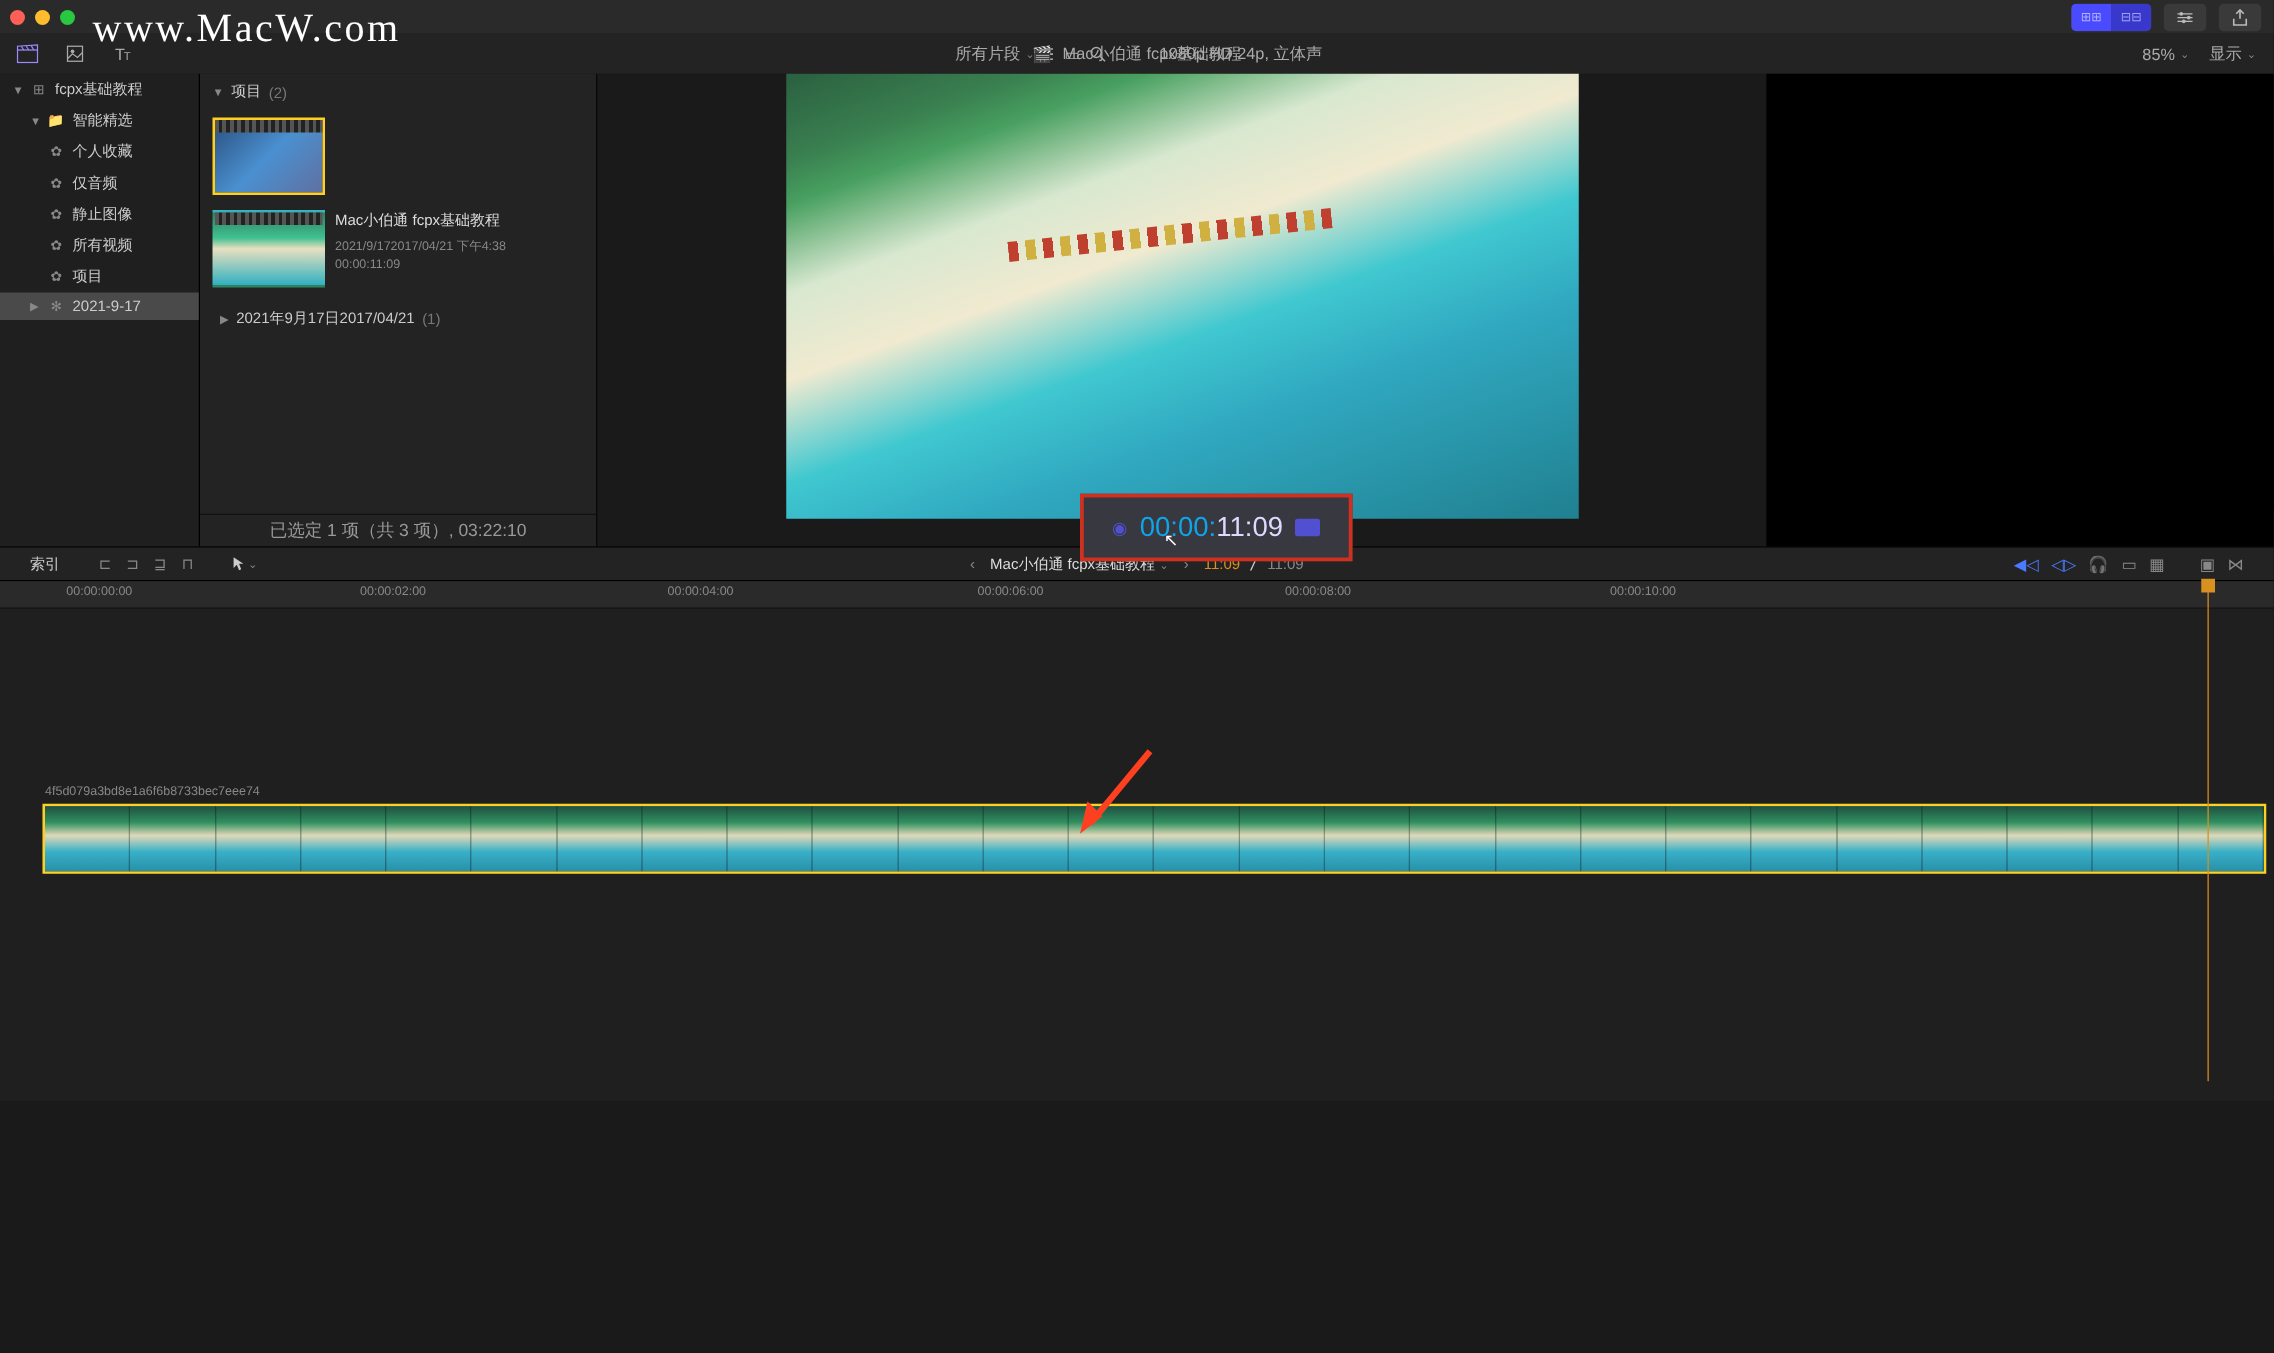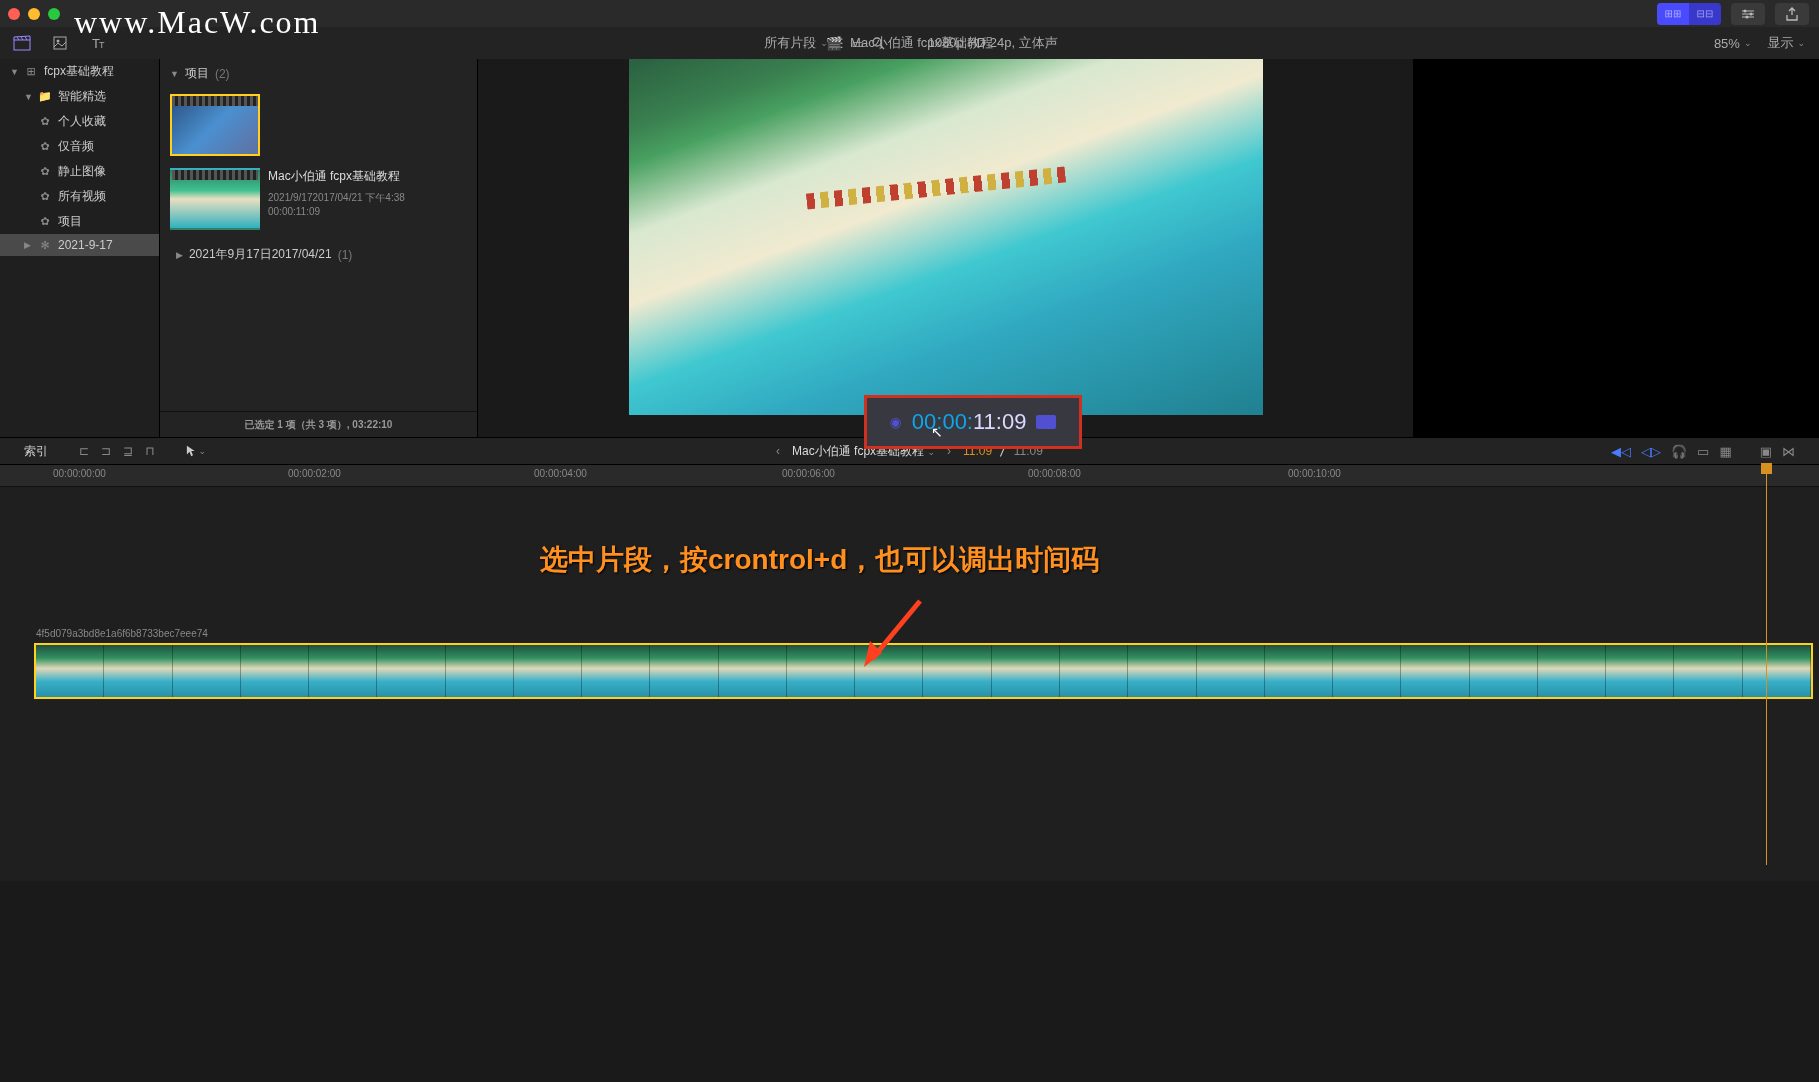--- a/index.html
+++ b/index.html
@@ -43,21 +43,21 @@
 .browser-header { padding: 6px 10px; font-size: 12px; color: #ccc; display: flex; align-items: center; gap: 6px; }
 .browser-items { flex: 1; padding: 0 6px; overflow: auto; }
 .clip-item { display: flex; gap: 8px; padding: 6px 4px; cursor: pointer; }
 .clip-thumb { width: 90px; height: 62px; border: 2px solid transparent; background: linear-gradient(135deg, #2a5080, #4a90d0, #6070a0); position: relative; flex-shrink: 0; }
 .clip-thumb.selected { border-color: #ffd020; }
 .clip-thumb.beach { background: linear-gradient(180deg, #2d8060 0%, #40c090 35%, #e8e0c0 50%, #30b0c0 100%); }
 .clip-thumb-film { position: absolute; top: 0; left: 0; right: 0; height: 10px; background: repeating-linear-gradient(90deg, #555 0 3px, #222 3px 6px); }
 .clip-meta { display: flex; flex-direction: column; gap: 6px; font-size: 12px; color: #ddd; }
 .clip-meta .sub { font-size: 10px; color: #888; line-height: 1.4; }
 .browser-date-row { padding: 10px 10px; font-size: 12px; color: #ccc; display: flex; align-items: center; gap: 6px; }
-.browser-footer { height: 26px; border-top: 1px solid #111; font-size: 10px; color: #999; display: flex; align-items: center; justify-content: center; font-weight: bold; }
+.browser-footer { height: 26px; border-top: 1px solid #111; font-size: 14px; color: #999; display: flex; align-items: center; justify-content: center; }
 
 .viewer { flex: 1; background: #1a1a1a; display: flex; flex-direction: column; align-items: center; position: relative; }
 .viewer-canvas { margin-top: 0; width: 634px; height: 356px; background: linear-gradient(160deg, #2a6040 0%, #3a8050 12%, #48a060 18%, #d8e8d0 30%, #f0ead0 42%, #40c8d0 56%, #30a8c0 70%, #208090 100%); position: relative; overflow: hidden; }
 .vc-kayaks { position: absolute; top: 34%; left: 28%; width: 260px; height: 16px; background: repeating-linear-gradient(90deg, #c04030 0 8px, transparent 8px 14px, #d0b040 14px 22px, transparent 22px 28px); transform: rotate(-6deg); }
 .timecode-box { position: absolute; left: 864px; top: 395px; width: 218px; height: 54px; border: 3px solid #d03020; background: #383840; display: flex; align-items: center; justify-content: center; gap: 10px; z-index: 30; }
 .tc-eye { color: #5050d0; font-size: 14px; }
 .tc-main { color: #dadaff; font-size: 22px; font-family: monospace; }
 .tc-prefix { color: #0ea5e9; }
 .tc-cursor { position: absolute; left: 64px; top: 26px; color: #fff; font-size: 14px; }
 .tc-film { width: 20px; height: 14px; background: #5050d0; border-radius: 2px; }
@@ -316,21 +316,20 @@
   <span class="ruler-mark" style="left:53px">00:00:00:00</span>
   <span class="ruler-mark" style="left:288px">00:00:02:00</span>
   <span class="ruler-mark" style="left:534px">00:00:04:00</span>
   <span class="ruler-mark" style="left:782px">00:00:06:00</span>
   <span class="ruler-mark" style="left:1028px">00:00:08:00</span>
   <span class="ruler-mark" style="left:1288px">00:00:10:00</span>
   <div class="playhead"></div>
 </div>
 
 <div class="tl-body">
-  <div class="annotation-text">选中片段，按crontrol+d，也可以调出时间码</div>
   <svg class="annotation-arrow" width="80" height="80" viewBox="0 0 80 80">
     <line x1="60" y1="10" x2="12" y2="68" stroke="#ff4020" stroke-width="5"></line>
     <polygon points="4,76 22,62 10,50" fill="#ff4020"></polygon>
   </svg>
   <div class="clip-strip">
     <div class="clip-label">4f5d079a3bd8e1a6f6b8733bec7eee74</div>
     <div class="clip-frames">
       <div class="clip-frame"></div>
         <div class="clip-frame"></div>
         <div class="clip-frame"></div>

